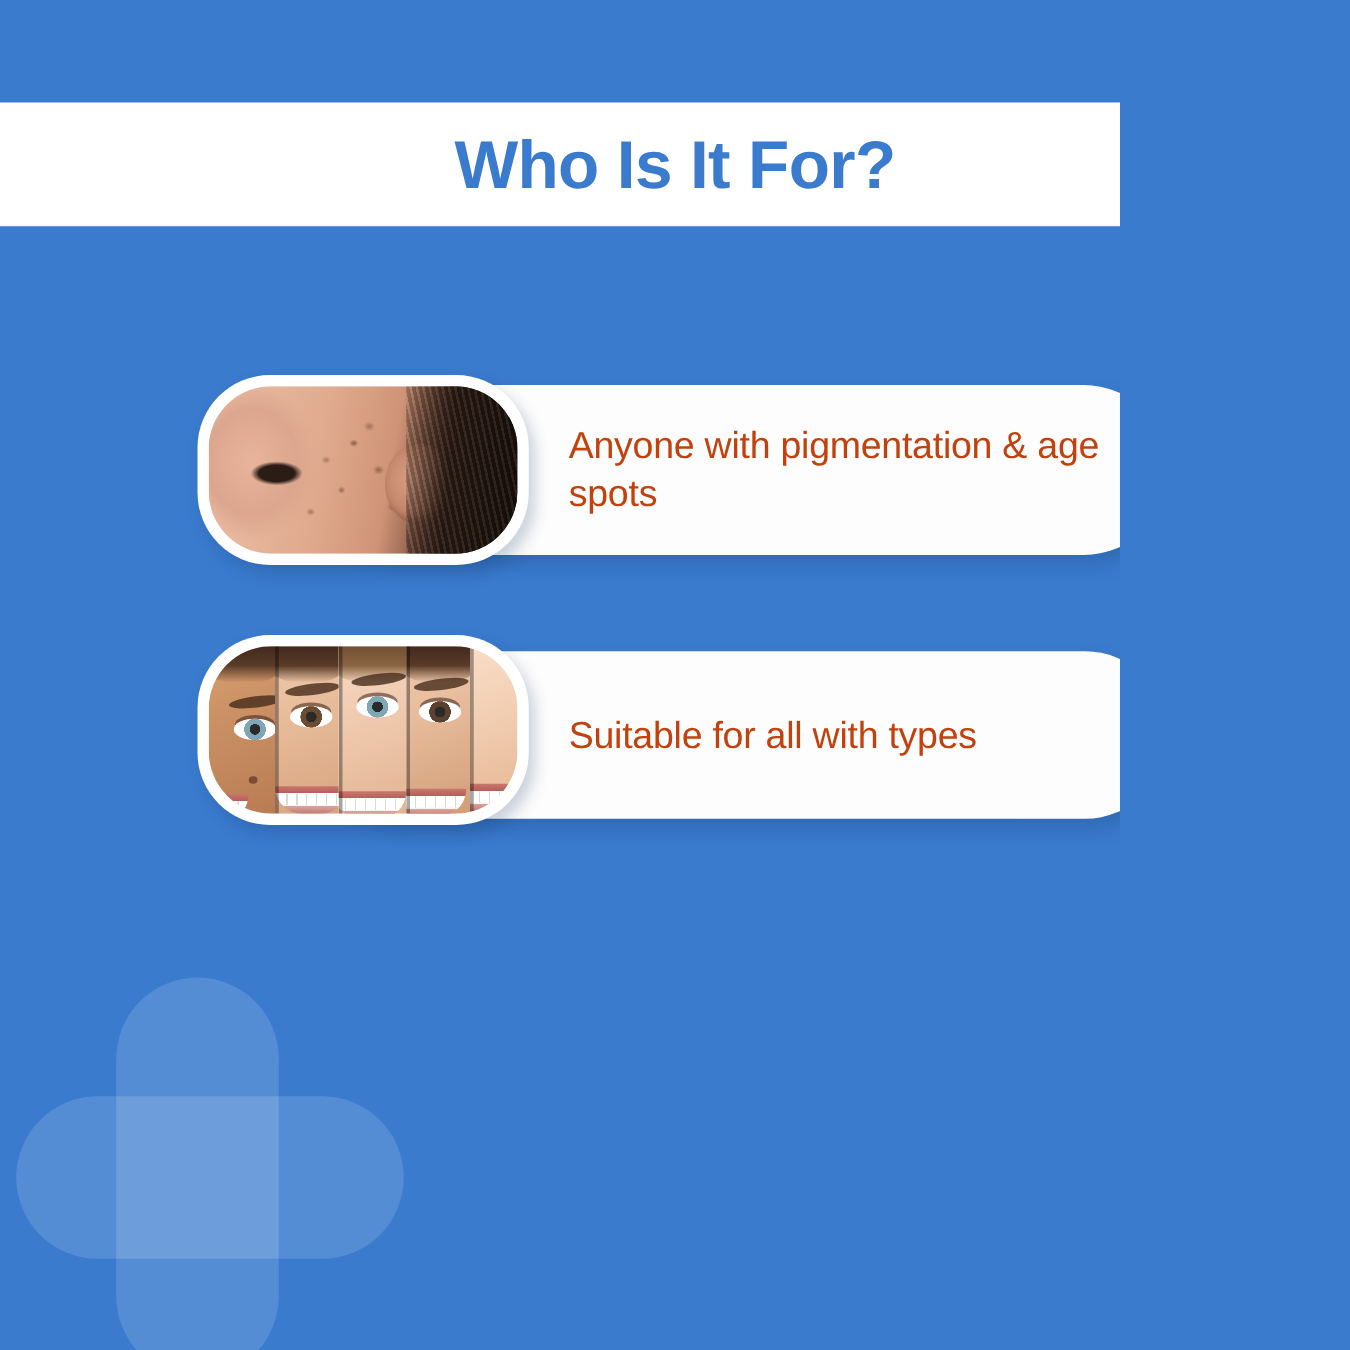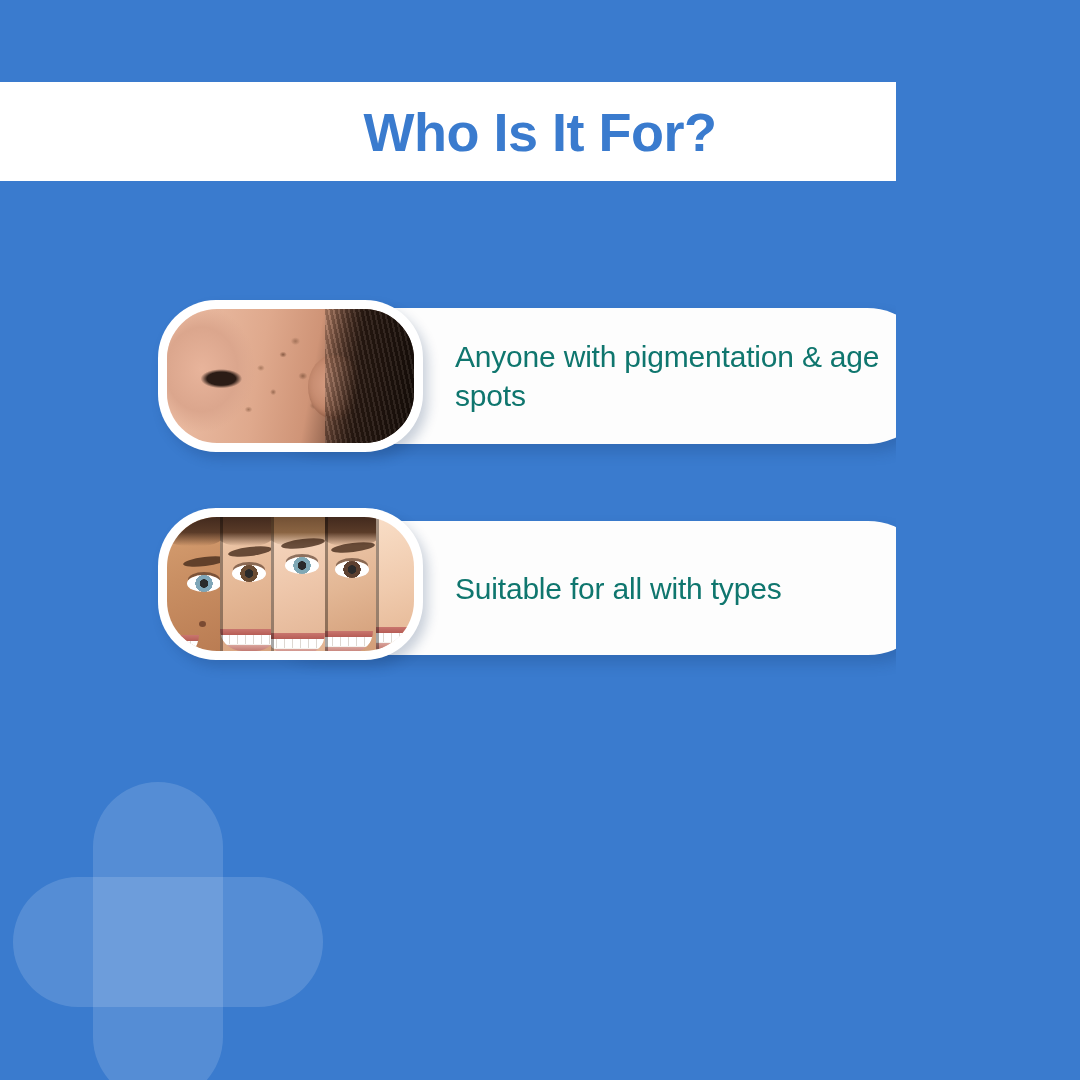--- a/index.html
+++ b/index.html
@@ -115,21 +115,21 @@
   }
   .card-1 {
     top: 308px;
     height: 136px;
   }
   .card-2 {
     top: 521px;
     height: 134px;
   }
   .card-text {
-    color: #0f766e;
+    color: #c2410c;
     font-size: 30px;
     line-height: 1.3;
     padding-left: 205px;
     padding-right: 40px;
     font-family: "Liberation Sans", sans-serif;
     letter-spacing: -0.2px;
   }
 
   
   .thumb {

